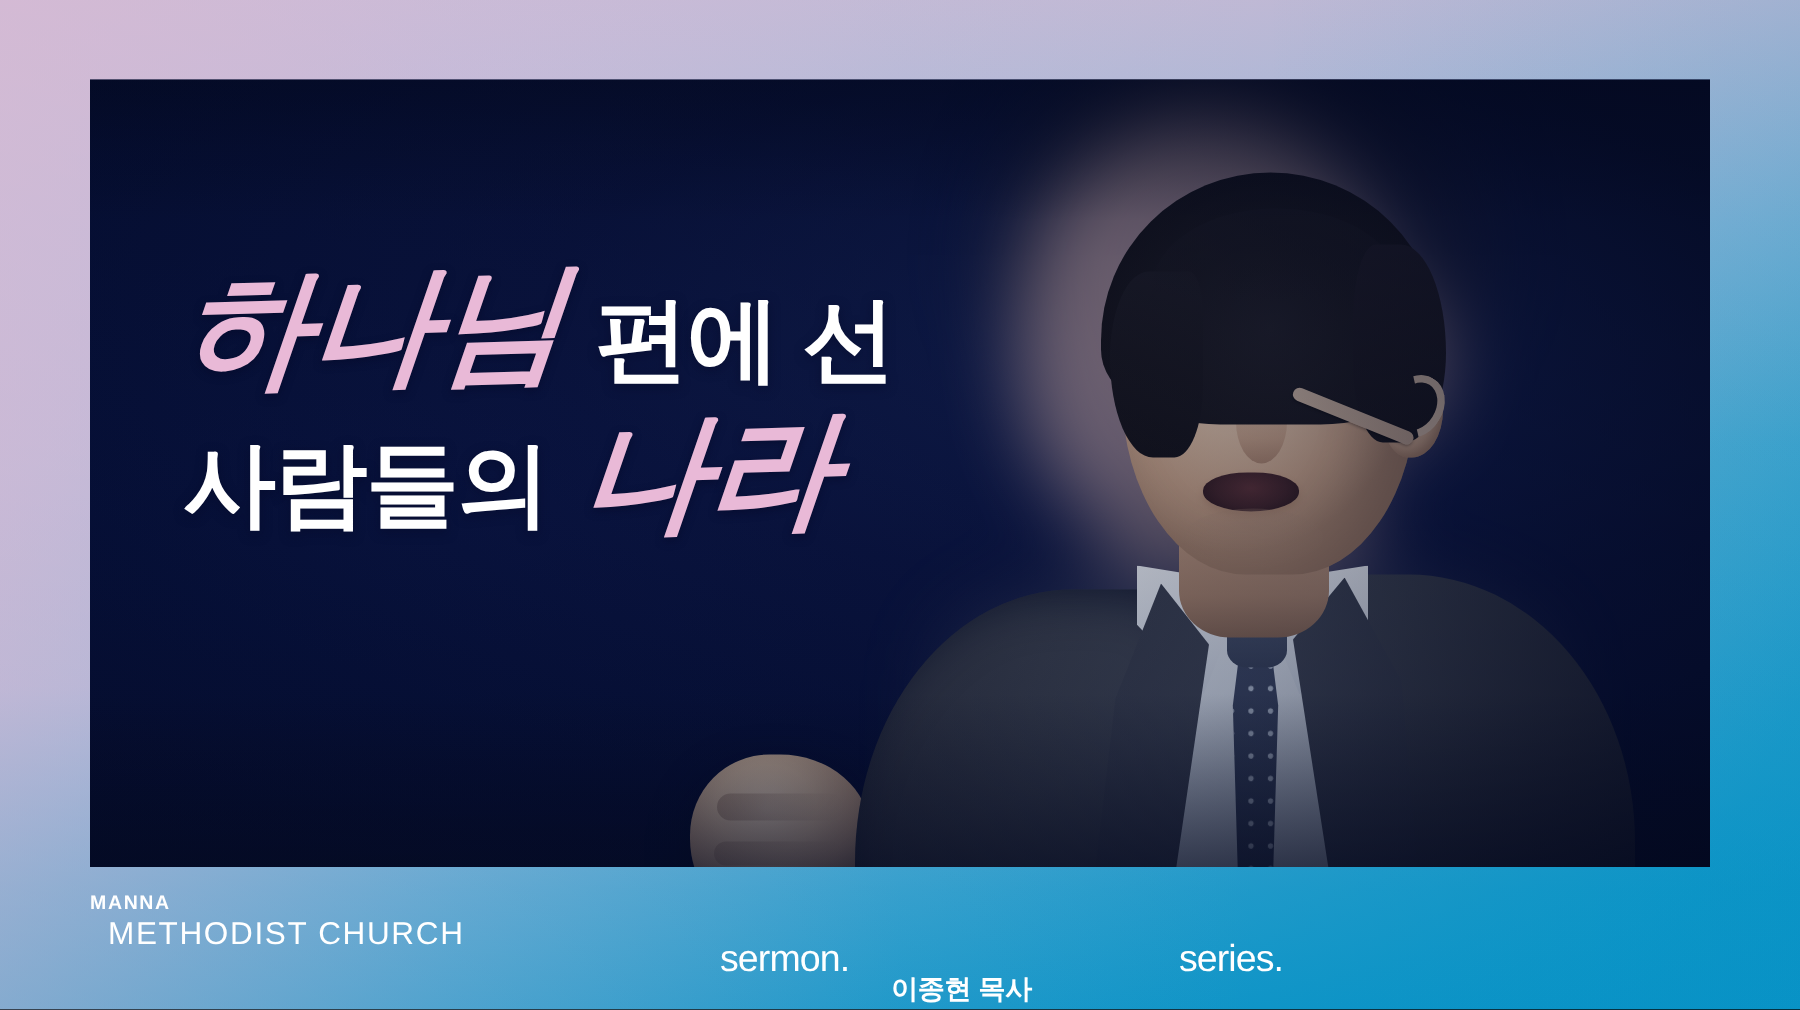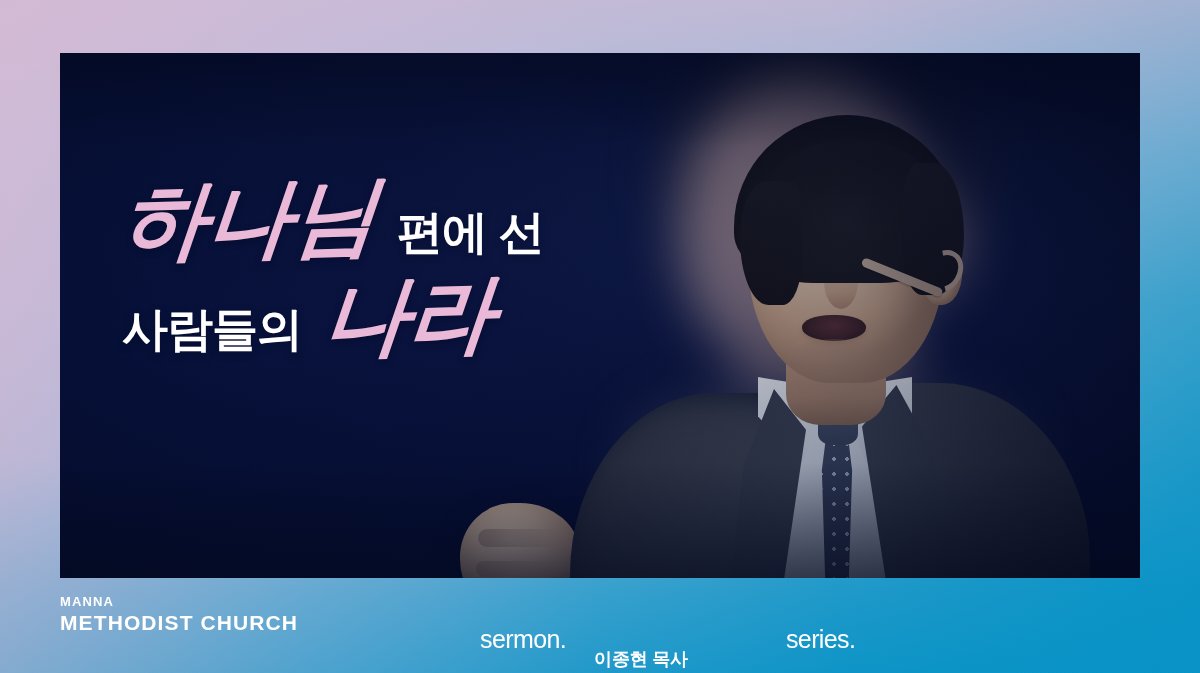--- a/index.html
+++ b/index.html
@@ -269,41 +269,41 @@
     font-size:86px;
     line-height:1.06;
     letter-spacing:-1px;
     transform:skewX(-7deg) rotate(-1.6deg);
     text-shadow:0 2px 6px rgba(5,10,40,.55);
   }
   .solid{
     font-family:"Liberation Sans","DejaVu Sans",sans-serif;
     font-weight:700;
     color:#ffffff;
-    font-size:46px;
+    font-size:62px;
     line-height:1.1;
     letter-spacing:-1px;
     text-shadow:0 2px 7px rgba(5,10,40,.5);
   }
   .title-line.l1 .brush{ margin-right:20px; }
   .title-line.l2 .solid{ margin-right:22px; }
 
   
   .footer{
     position:absolute;left:0;bottom:0;width:1200px;height:95px;
     z-index:7;
   }
   .brand{
     position:absolute;left:60px;top:16px;color:#ffffff;
   }
   .brand-top{
     font-size:13px;font-weight:700;letter-spacing:1.1px;line-height:1.24;
   }
   .brand-bottom{
-    font-size:21px;font-weight:700;letter-spacing:1.1px;line-height:1.24;
+    font-size:21px;font-weight:400;letter-spacing:1.1px;line-height:1.24;margin-left:12px;
   }
   .meta{
     position:absolute;left:480px;top:30px;display:flex;align-items:center;
     color:#ffffff;white-space:nowrap;
   }
   .meta-key{
     font-size:25px;font-weight:400;letter-spacing:-.6px;
   }
   .meta-val{
     font-size:18px;font-weight:700;letter-spacing:-.2px;margin-top:39px;

